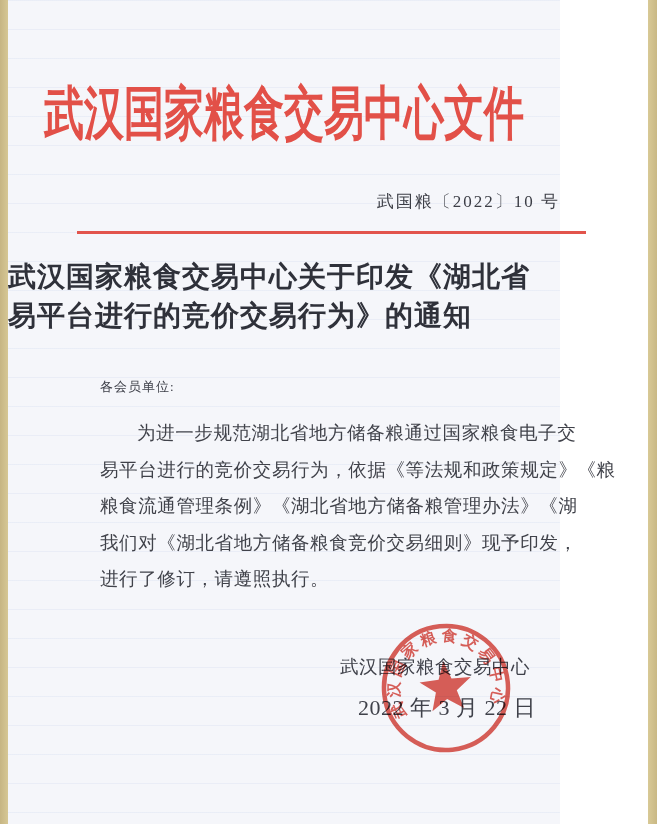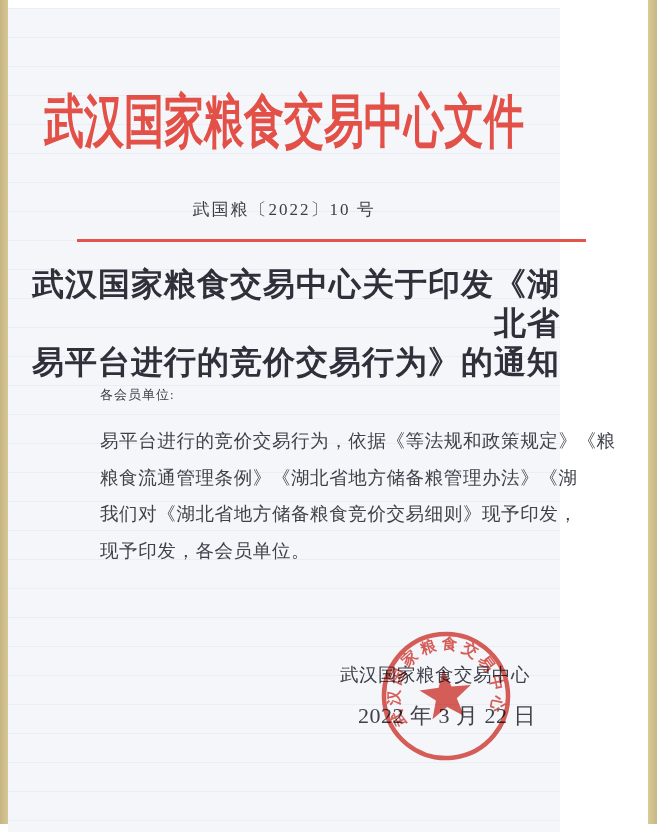--- a/index.html
+++ b/index.html
@@ -11,47 +11,47 @@
   .scan-wrap{position:absolute;inset:0;}
   .edge-left{
     position:absolute;left:0;top:0;width:8px;height:824px;
     background:linear-gradient(90deg,#c6b583,#d6c794);
   }
   .edge-right{
     position:absolute;left:648px;top:0;width:9px;height:824px;
     background:linear-gradient(90deg,#d8c996,#c9b884);
   }
   .page{
-    position:absolute;left:8px;top:8px;width:552px;height:824px;
+    position:absolute;left:8px;top:0;width:552px;height:824px;
     background:
       repeating-linear-gradient(180deg,
         rgba(208,217,238,0.30) 0px, rgba(208,217,238,0.30) 1px,
         rgba(0,0,0,0) 1px, rgba(0,0,0,0) 29px),
       #f5f6fa;
   }
   .letterhead{
     position:absolute;left:0;top:82px;width:100%;
     text-align:center;color:#e25048;font-weight:bold;
     font-size:40px;line-height:44px;letter-spacing:0px;
     transform:scaleY(1.45);transform-origin:50% 0;
     white-space:nowrap;
   }
   .doc-number{
     position:absolute;left:0;top:190px;width:100%;
-    text-align:center;color:#3c3e46;font-size:17px;
+    text-align:right;color:#3c3e46;font-size:17px;
     letter-spacing:2px;white-space:nowrap;
   }
   .red-rule{
     position:absolute;left:69px;top:231px;width:509px;height:3px;
     background:#e2544c;
   }
   .doc-title{
     position:absolute;left:0;top:257px;width:100%;
-    text-align:right;color:#2f313a;font-weight:bold;
-    font-size:32px;line-height:39px;letter-spacing:1px;
+    text-align:left;color:#2f313a;font-weight:bold;
+    font-size:28px;line-height:39px;letter-spacing:1px;
   }
   .salutation{
     position:absolute;left:92px;top:378px;
     color:#3f414a;font-size:13px;letter-spacing:1px;white-space:nowrap;
   }
   .body-block{
     position:absolute;left:92px;top:420px;width:475px;
     color:#40424a;font-size:18.5px;letter-spacing:0.6px;
   }
   .body-line{height:36.6px;line-height:26px;white-space:nowrap;}
@@ -87,24 +87,25 @@
     <div class="red-rule"></div>
 
     <div class="doc-title">
       <div>武汉国家粮食交易中心关于印发《湖北省</div>
       <div>易平台进行的竞价交易行为》的通知</div>
     </div>
 
     <div class="salutation">各会员单位:</div>
 
     <div class="body-block">
+      <div class="body-line indent">为进一步规范湖北省地方储备粮通过国家粮食电子交</div>
       <div class="body-line">易平台进行的竞价交易行为，依据《等法规和政策规定》《粮</div>
       <div class="body-line">粮食流通管理条例》《湖北省地方储备粮管理办法》《湖</div>
       <div class="body-line">我们对《湖北省地方储备粮食竞价交易细则》现予印发，</div>
-      <div class="body-line">现予印发，各会员单位。</div>
+      <div class="body-line">进行了修订，请遵照执行。</div>
     </div>
 
     <div class="signature">武汉国家粮食交易中心</div>
 
     <div class="sig-date">2022 年 3 月 22 日</div>
 
     <svg class="seal" viewBox="0 0 150 150">
       <circle cx="75" cy="75" r="62" fill="none" stroke="#da4a42" stroke-width="4.5"></circle>
       <polygon fill="#da4a42" points="75,48 81.5,66.1 100.7,66.7 85.5,78.4 90.9,96.8 75,86 59.1,96.8 64.5,78.4 49.3,66.7 68.5,66.1"></polygon>
       <defs>

